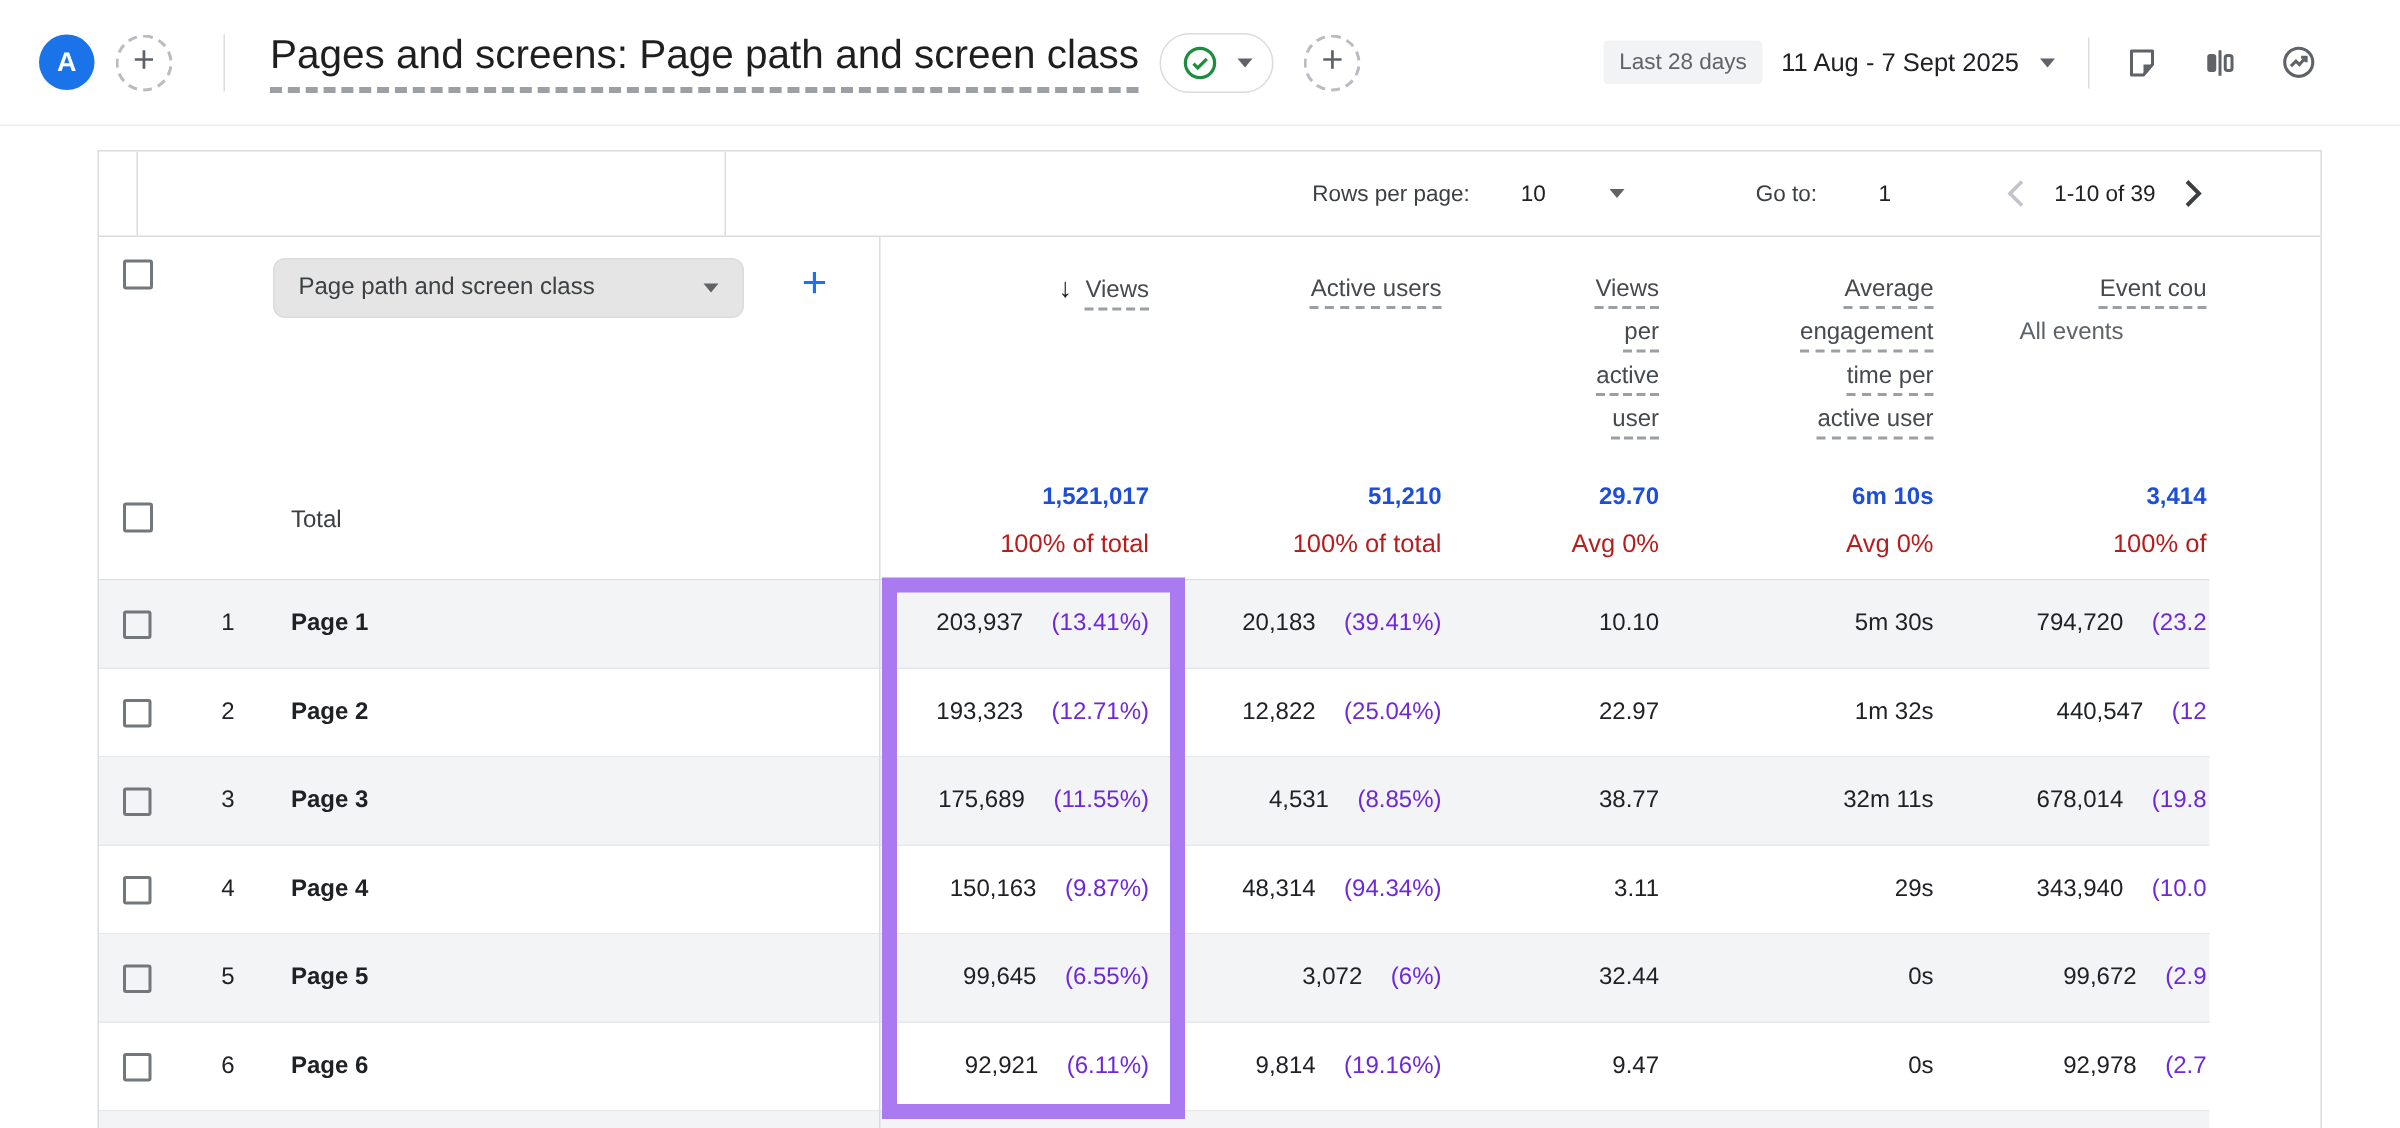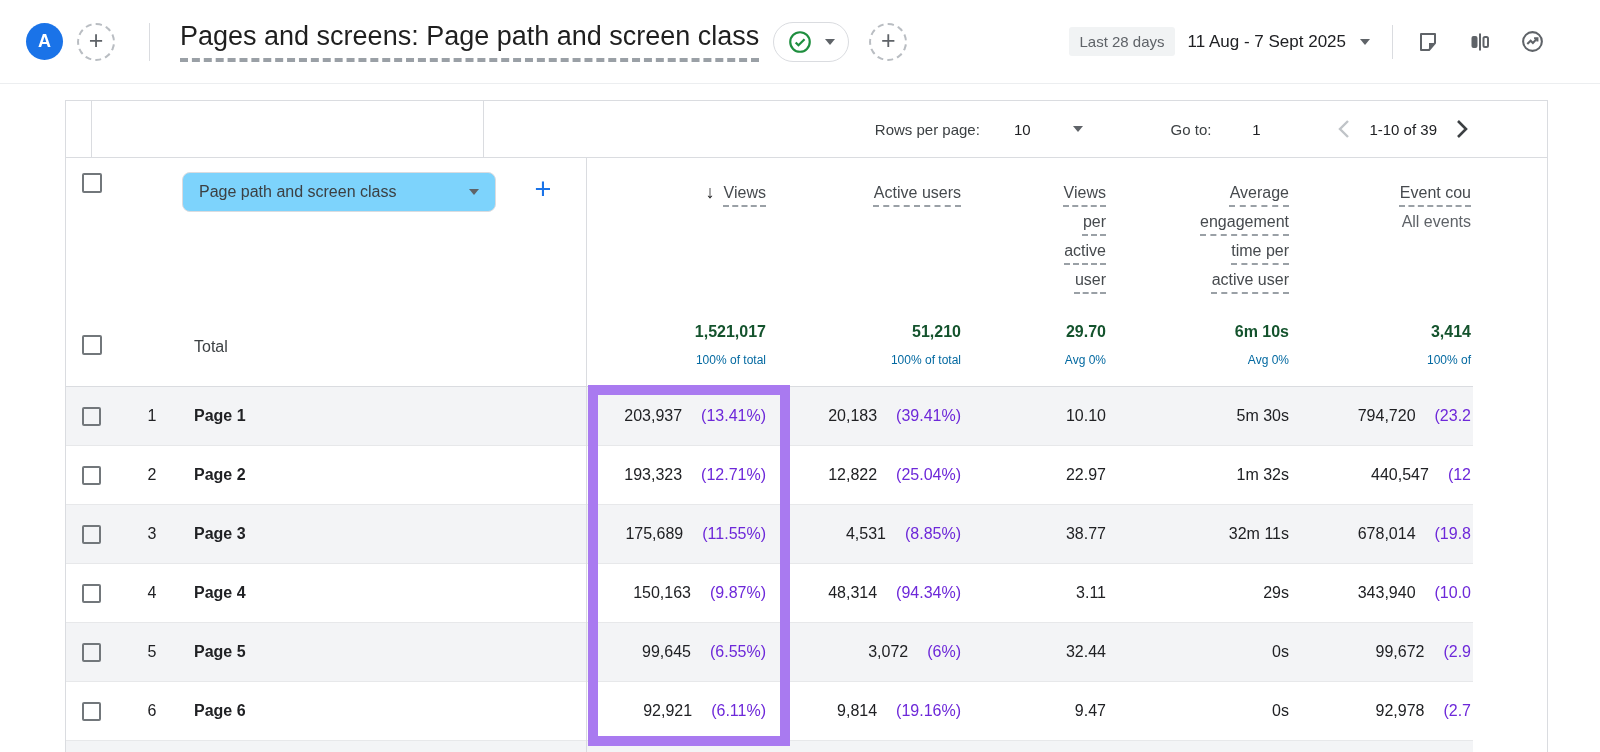--- a/index.html
+++ b/index.html
@@ -52,40 +52,40 @@
   .pg-range { margin-left:18px; color:#202124; }
   .pg-next { margin-left:18px; }
 
   
   .thead { position:relative; height:153px; width:1407px; }
   .cb { position:absolute; width:20px; height:20px; border:2px solid #72777b; border-radius:2px;
     background:transparent; cursor:pointer; }
   .thead .cb { left:16px; top:15px; }
   .dim-select { position:absolute; left:116px; top:14px; width:314px; height:40px;
     border:1px solid #dadce0; border-radius:8px; display:flex; align-items:center;
-    justify-content:space-between; padding:0 16px; font-size:16px; color:#3c4043; cursor:pointer; background:#7dd3fc; }
+    justify-content:space-between; padding:0 16px; font-size:16px; color:#3c4043; cursor:pointer; background:#e5e5e5; }
   .add-col { position:absolute; left:462px; top:17px; width:30px; text-align:center;
     color:#1a73e8; font-size:29px; font-weight:400; cursor:pointer; line-height:1; }
   .hcol { position:absolute; top:20px; text-align:right; font-size:16px; color:#464a4e; line-height:29px; }
   .hcol .lbl { text-decoration:underline dashed #9aa0a6 2px; text-underline-offset:7px; cursor:pointer; }
   .h-views { left:520px; width:180px; }
   .sort-arrow { font-weight:bold; font-size:18px; color:#202124; margin-right:9px;
     text-decoration:none; display:inline-block; }
   .h-users { left:715px; width:180px; }
   .h-vpau { left:978px; width:62px; }
   .h-eng { left:1123px; width:100px; }
   .h-events { left:1225px; width:180px; }
-  .h-events .subl { color:#5f6368; text-decoration:none; }
+  .h-events .subl { color:#5f6368; text-decoration:none;text-align:center; }
 
   .total-row { position:relative; height:75px; width:1407px; }
   .total-row .cb { left:16px; top:24px; }
   .total-label { position:absolute; left:128px; top:27px; font-size:16px; color:#3c4043; }
   .tcell { position:absolute; top:12px; text-align:right; }
-  .tnum { font-size:16px; font-weight:bold; color:#14532d; }
-  .tsub { font-size:12px; color:#0369a1; margin-top:12px; }
+  .tnum { font-size:16px; font-weight:bold; color:#1d4ed8; }
+  .tsub { font-size:17px; color:#b91c1c; margin-top:12px; }
 
   .tbody { position:relative; border-top:1px solid #dadce0; width:1407px; }
   .trow { position:relative; height:59px; border-bottom:1px solid #e7e8ea; background:#fff; }
   .trow.stripe { background:#f3f4f6; }
   .trow .cb { left:16px; top:20px; width:19px; height:19px; }
   .idx { position:absolute; left:75px; width:22px; top:20px; text-align:center; font-size:16px; color:#202124; }
   .pname { position:absolute; left:128px; top:20px; font-size:16px; font-weight:bold; color:#202124; }
   .cell { position:absolute; top:20px; text-align:right; font-size:16px; color:#202124; white-space:nowrap; }
   .pct { color:#6d28d9; margin-left:19px; }
   .c-views  { left:510px;  width:190px; }

